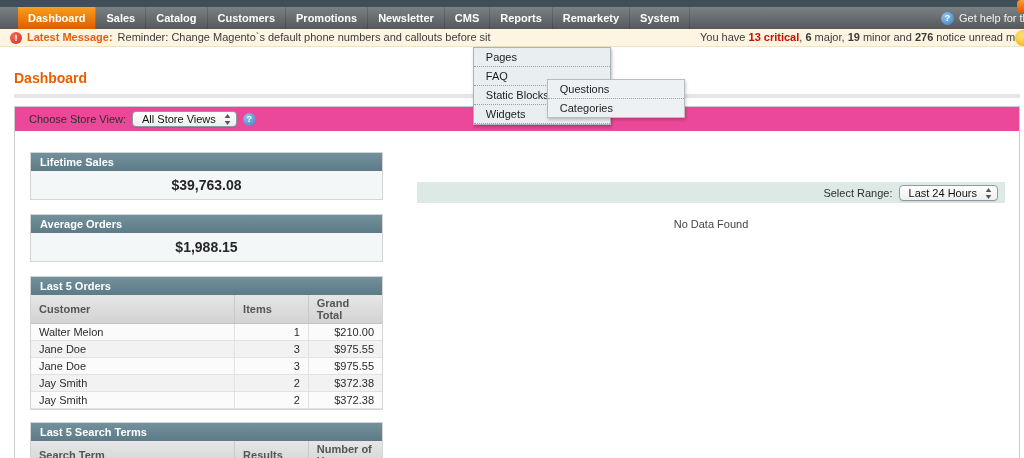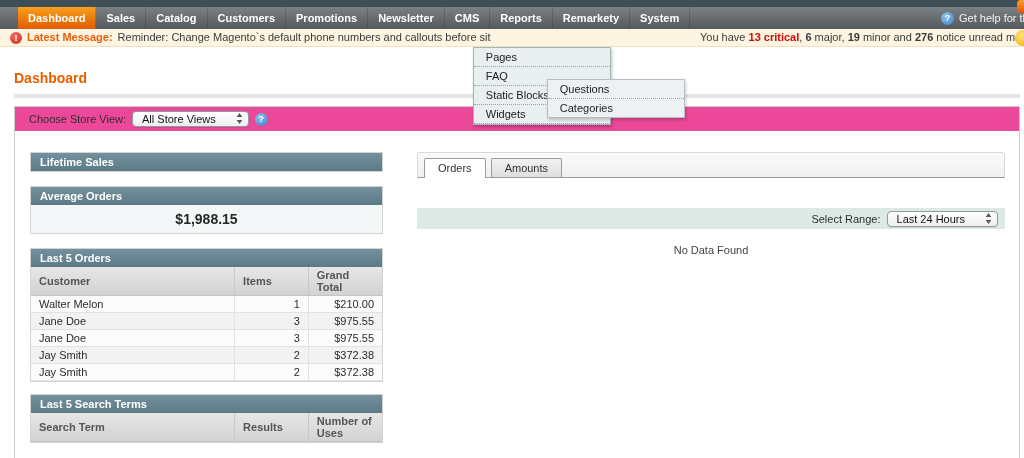--- a/index.html
+++ b/index.html
@@ -38,21 +38,21 @@
     background:radial-gradient(circle at 40% 35%,#ffe27a,#f7a600); z-index:2; }
 
   
   .page-title { margin:23px 0 0 14px; font-size:14px; font-weight:bold; color:#eb5e00; }
   .rule { height:4px; background:#e5e5e5; margin:8px 4px 0 14px; }
 
   
   .panel { margin:8px 4px 0 14px; border:1px solid #ccc; background:#fff; height:360px; }
   .store-bar { height:24px; background:#ec4899; display:flex; align-items:center; padding-left:14px;
     gap:6px; font-size:11px; color:#2f2f2f; }
-  .mac-select { display:inline-flex; align-items:flex-start; gap:20px; background:linear-gradient(#fff,#eee);
+  .mac-select { display:inline-flex; align-items:flex-end; gap:8px; background:linear-gradient(#fff,#eee);
     border:1px solid #8f9ba1; border-radius:4px; padding:1px 5px 1px 9px; font-size:11px; color:#111;
     box-shadow:0 1px 1px rgba(0,0,0,0.08); cursor:pointer; white-space:nowrap; }
 
   .content { display:flex; padding:21px 14px 0 15px; }
   .left-col { width:353px; flex:none; }
   .right-col { flex:1; min-width:0; margin-left:34px; }
 
   
   .card { border:1px solid #d4d4d4; margin-bottom:14px; background:#f4f7f8; }
   .card.table-card { background:#fff; margin-bottom:12px; }
@@ -153,20 +153,21 @@
       </span>
       <span class="help-icon">?</span>
     </div>
 
     <div class="content">
 
       <div class="left-col">
 
         <div class="card">
           <div class="card-head">Lifetime Sales</div>
+          <div class="card-value">$39,763.08</div>
         </div>
 
         <div class="card">
           <div class="card-head">Average Orders</div>
           <div class="card-value">$1,988.15</div>
         </div>
 
         <div class="card table-card">
           <div class="card-head">Last 5 Orders</div>
           <table class="data-table">
@@ -227,24 +228,20 @@
                 <th>Number of Uses</th>
               </tr>
             </thead>
 
           </table>
         </div>
 
       </div>
 
       <div class="right-col">
-        <div class="tab-strip">
-          <div class="tab active">Orders</div>
-          <div class="tab">Amounts</div>
-        </div>
         <div class="range-bar">
           <span>Select Range:</span>
           <span class="mac-select">
             <span>Last 24 Hours</span>
             <svg width="7" height="11" viewBox="0 0 7 11">
                 <path d="M3.5 0L6.3 4H0.7z" fill="#555"></path>
                 <path d="M3.5 11L6.3 7H0.7z" fill="#555"></path>
               </svg>
           </span>
         </div>

